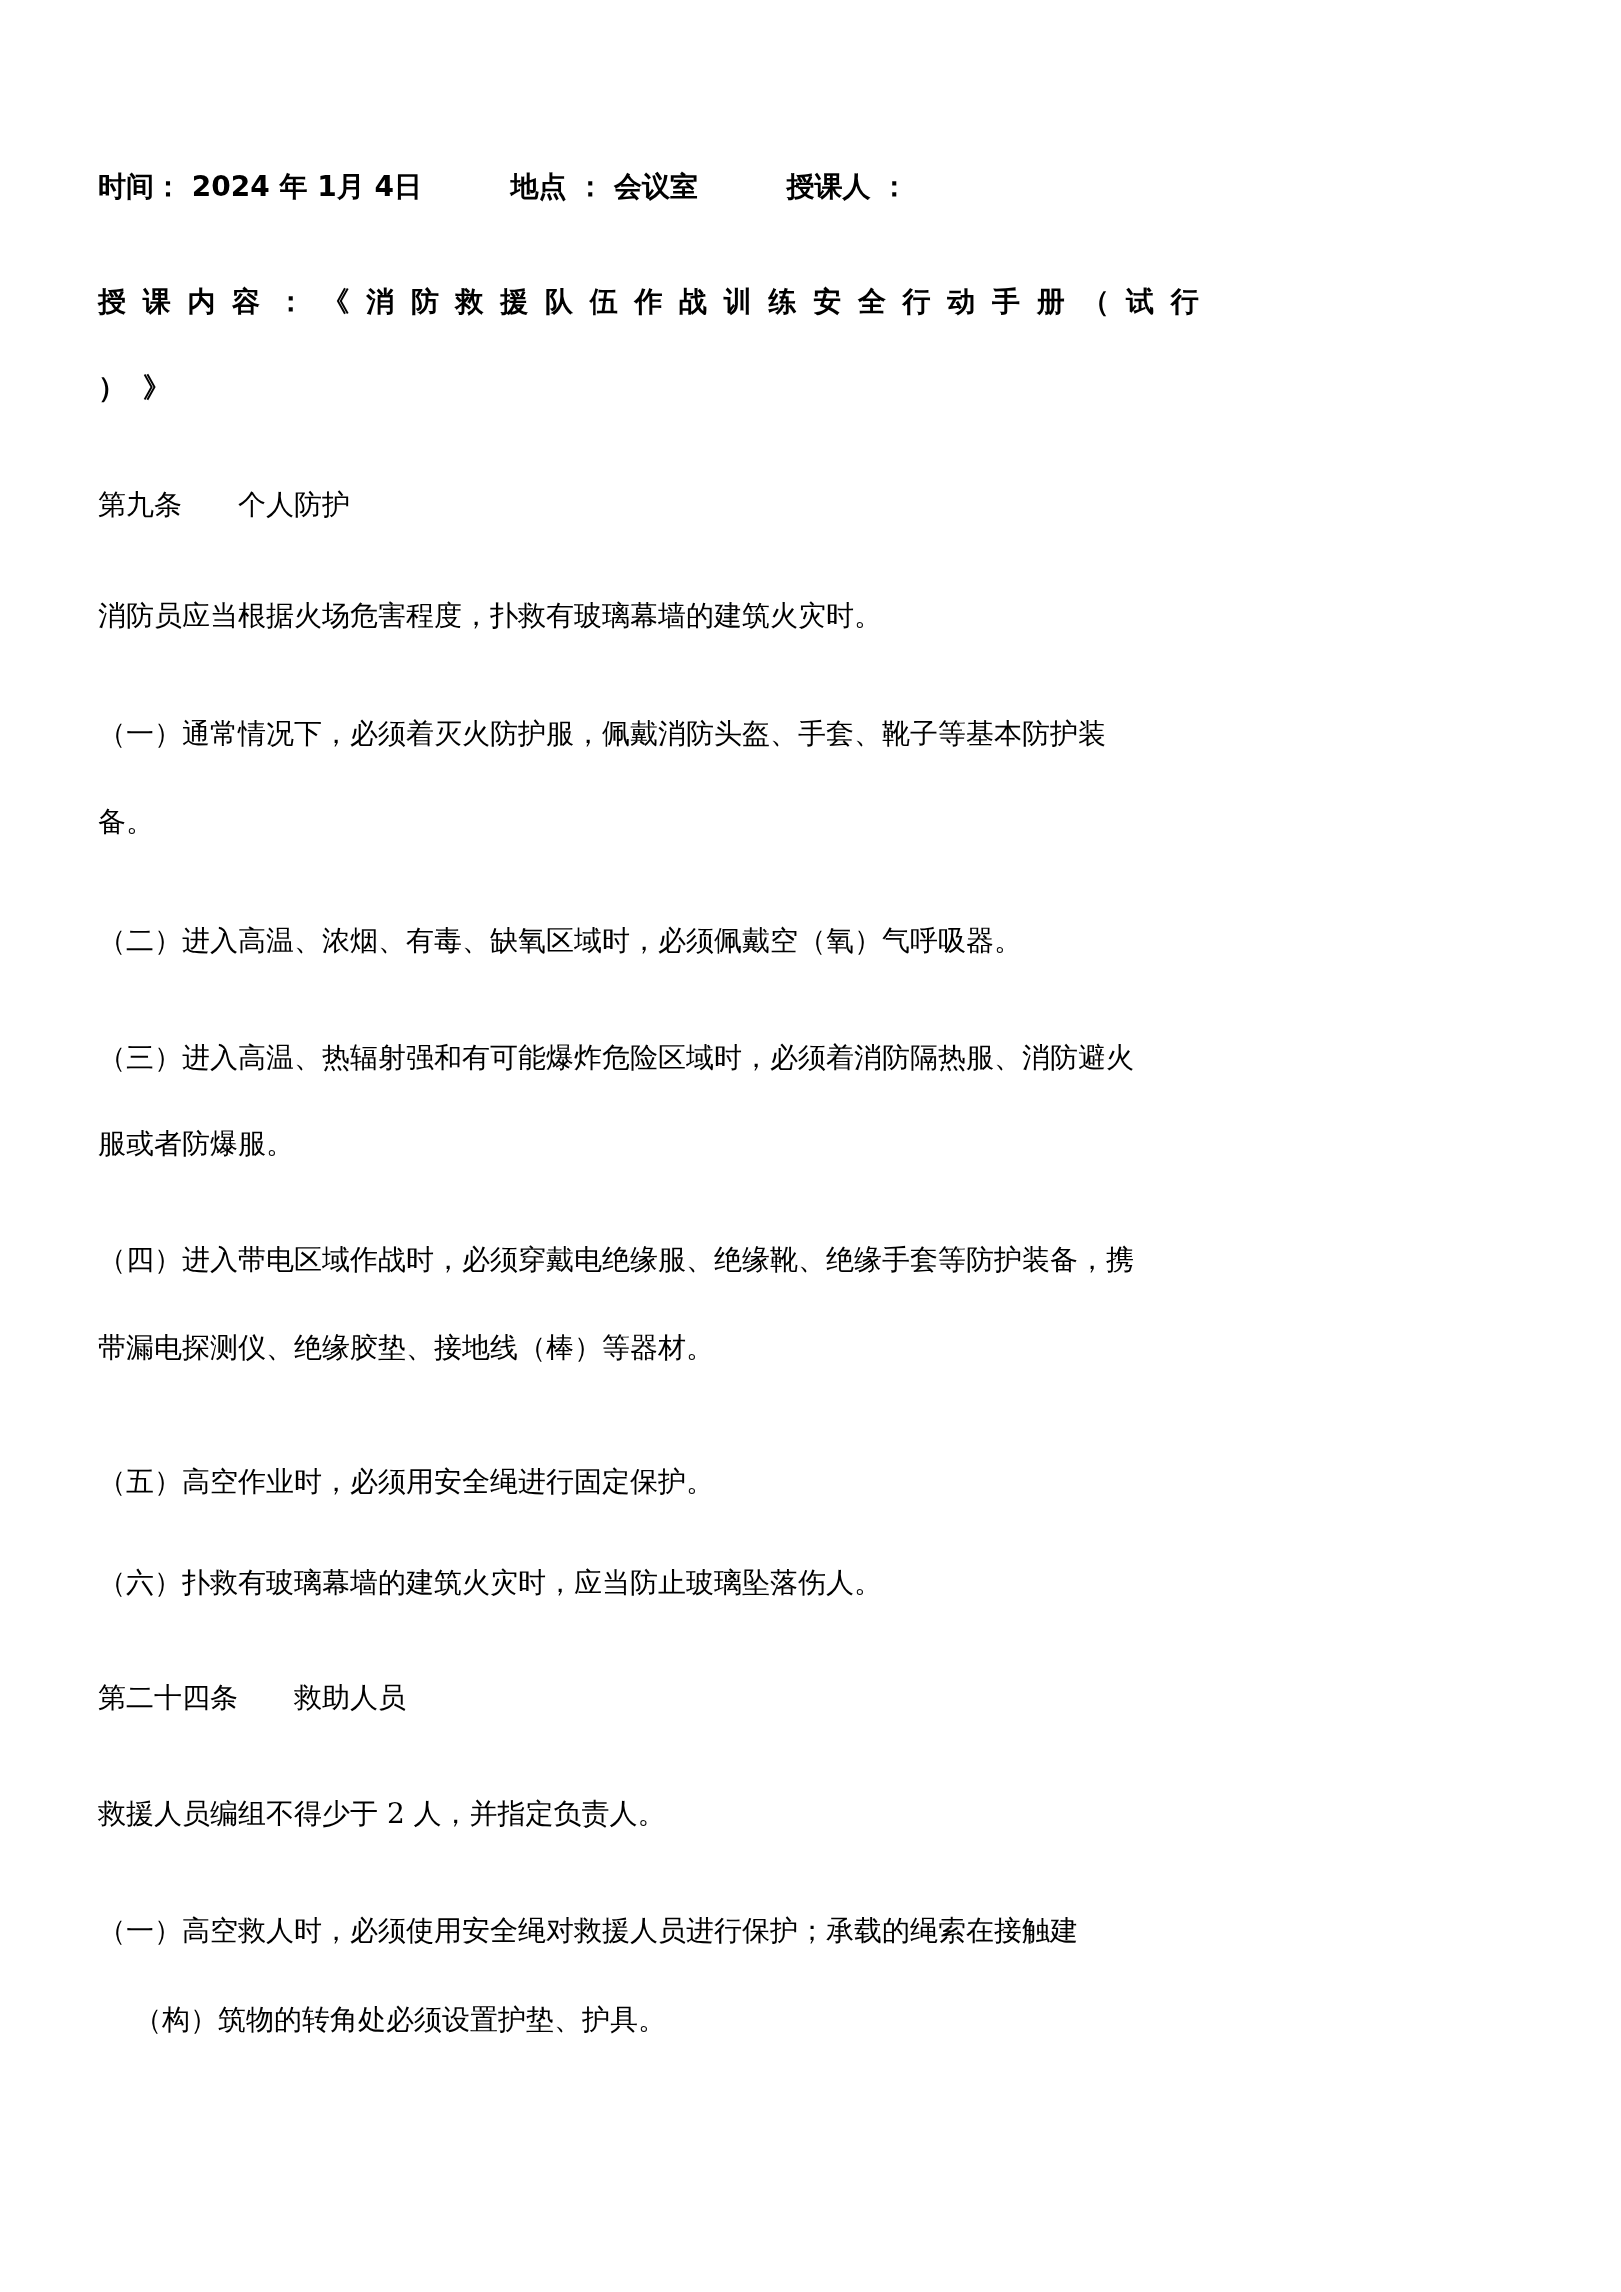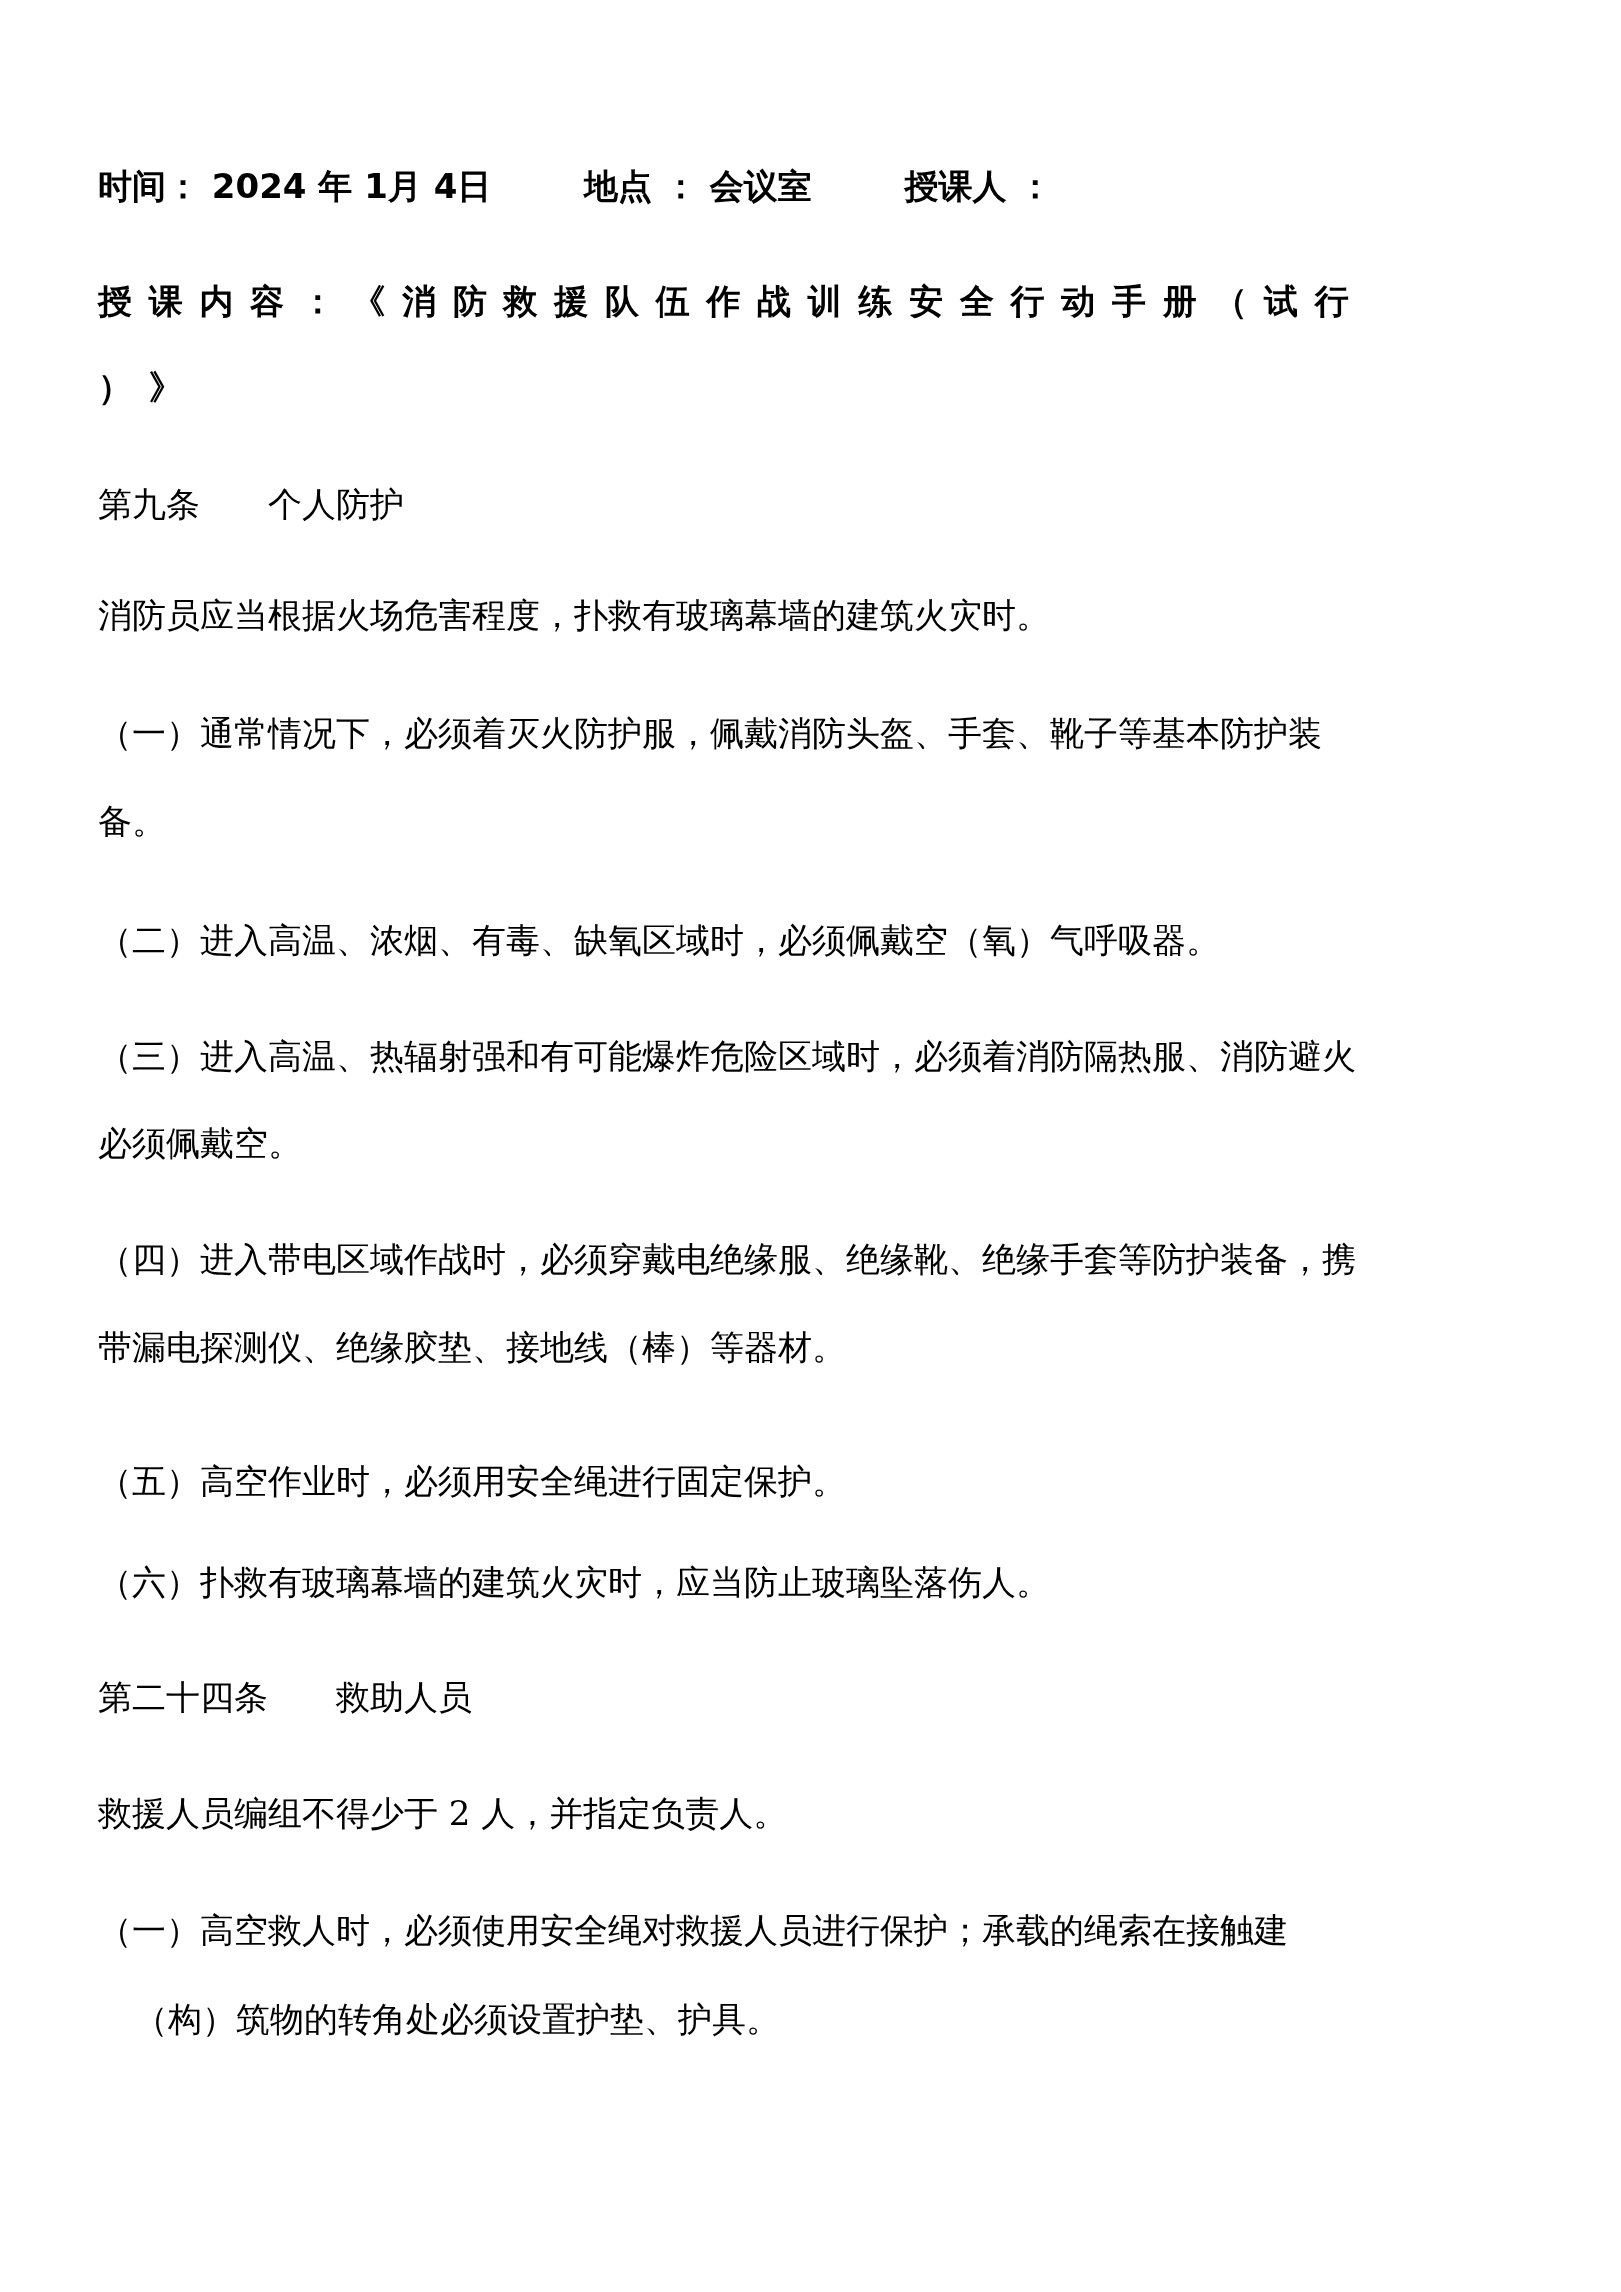--- a/index.html
+++ b/index.html
@@ -1,18 +1,18 @@
 <!DOCTYPE html>
 <html><head>
 <meta charset="utf-8">
 <style>
   html, body { margin: 0; padding: 0; background: #ffffff; }
   body { width: 1621px; height: 2293px; position: relative; overflow: hidden;
          font-family: "DejaVu Serif", "Liberation Serif", serif; color: #000; }
-  .line { position: absolute; left: 98px; white-space: nowrap; font-size: 34px; line-height: 39px; }
+  .line { position: absolute; left: 98px; white-space: nowrap; font-size: 28px; line-height: 39px; }
   .bold { font-weight: bold; font-family: "DejaVu Sans", "Liberation Sans", sans-serif; }
   .hdr span { display: inline-block; }
   .gap { display: inline-block; }
   .spaced { letter-spacing: 16.7px; }
 </style>
 </head>
 <body>
 
 <div>
 
@@ -33,21 +33,21 @@
 
   <div class="line" style="top:485px;">第九条　　个人防护</div>
   <div class="line" style="top:596px;">消防员应当根据火场危害程度，扑救有玻璃幕墙的建筑火灾时。</div>
 
   <div class="line" style="top:714px;">（一）通常情况下，必须着灭火防护服，佩戴消防头盔、手套、靴子等基本防护装</div>
   <div class="line" style="top:802px;">备。</div>
 
   <div class="line" style="top:921px;">（二）进入高温、浓烟、有毒、缺氧区域时，必须佩戴空（氧）气呼吸器。</div>
 
   <div class="line" style="top:1040px;font-family:Liberation Mono, monospace;">（三）进入高温、热辐射强和有可能爆炸危险区域时，必须着消防隔热服、消防避火</div>
-  <div class="line" style="top:1124px;">必须佩戴空。</div>
+  <div class="line" style="top:1124px;">服或者防爆服。</div>
 
   <div class="line" style="top:1240px;">（四）进入带电区域作战时，必须穿戴电绝缘服、绝缘靴、绝缘手套等防护装备，携</div>
   <div class="line" style="top:1328px;">带漏电探测仪、绝缘胶垫、接地线（棒）等器材。</div>
 
   <div class="line" style="top:1448px;margin-top:14px;">（五）高空作业时，必须用安全绳进行固定保护。</div>
 
   <div class="line" style="top:1563px;">（六）扑救有玻璃幕墙的建筑火灾时，应当防止玻璃坠落伤人。</div>
 
   <div class="line" style="top:1678px;">第二十四条　　救助人员</div>
   <div class="line" style="top:1794px;">救援人员编组不得少于 2 人，并指定负责人。</div>

